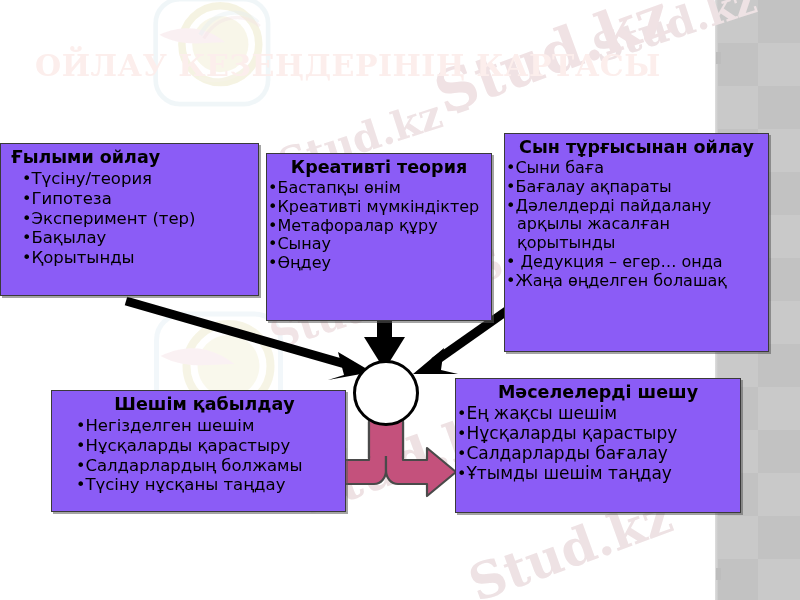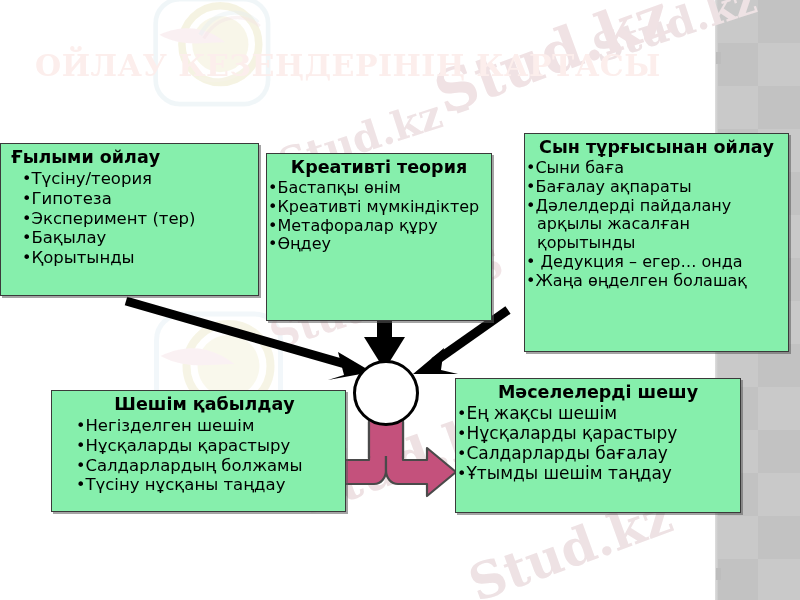--- a/index.html
+++ b/index.html
@@ -102,21 +102,21 @@
     font-weight: bold;
     font-size: 30px;
     letter-spacing: 0.5px;
     color: #fceeec;
     white-space: nowrap;
   }
 
   
   .box {
     position: absolute;
-    background: #86efac;
+    background: #8b5cf6;
     border: 1px solid #3a3a3a;
     box-sizing: border-box;
     box-shadow: 2px 2px 0 rgba(90,90,90,0.55);
     overflow: hidden;
   }
   .box-title {
     text-align: center;
     font-weight: bold;
     font-size: 17.5px;
     color: #000;
@@ -135,21 +135,21 @@
     line-height: 1.17;
     padding-left: 1px;
     white-space: nowrap;
   }
   .box li .bul { font-size: 16px; }
   .box li.wrap { white-space: normal; padding-left: 12px; text-indent: -11px; }
 
   
   #box-scientific { left: 0px;   top: 143px; width: 259px; height: 153px; }
   #box-creative   { left: 266px; top: 153px; width: 226px; height: 168px; }
-  #box-critical   { left: 524px; top: 133px; width: 265px; height: 219px; }
+  #box-critical   { left: 504px; top: 133px; width: 265px; height: 219px; }
   #box-decision   { left: 51px;  top: 390px; width: 295px; height: 122px; padding-left: 12px; }
   #box-problem    { left: 455px; top: 378px; width: 286px; height: 135px; }
 
   #box-scientific li { font-size: 16.5px; margin-left: 20px; }
   #box-creative  li  { font-size: 16px; }
   #box-critical  li  { font-size: 16px; }
   #box-decision  li  { font-size: 16.5px; padding-left: 12px; }
   #box-problem   li  { font-size: 17px; }
 
   
@@ -269,20 +269,21 @@
       <li><span class="bul">•</span><span>Қорытынды</span></li>
     </ul>
   </div>
 
   <div class="box" id="box-creative">
     <div class="box-title">Креативті теория</div>
     <ul>
       <li><span class="bul">•</span><span>Бастапқы өнім</span></li>
       <li><span class="bul">•</span><span>Креативті мүмкіндіктер</span></li>
       <li><span class="bul">•</span><span>Метафоралар құру</span></li>
+      <li><span class="bul">•</span><span>Сынау</span></li>
       <li><span class="bul">•</span><span>Өңдеу</span></li>
     </ul>
   </div>
 
   <div class="box" id="box-critical">
     <div class="box-title">Сын тұрғысынан ойлау</div>
     <ul>
       <li><span class="bul">•</span><span>Сыни баға</span></li>
       <li><span class="bul">•</span><span>Бағалау ақпараты</span></li>
       <li class="wrap"><span class="bul">•</span><span>Дәлелдерді пайдалану арқылы жасалған қорытынды</span></li>

